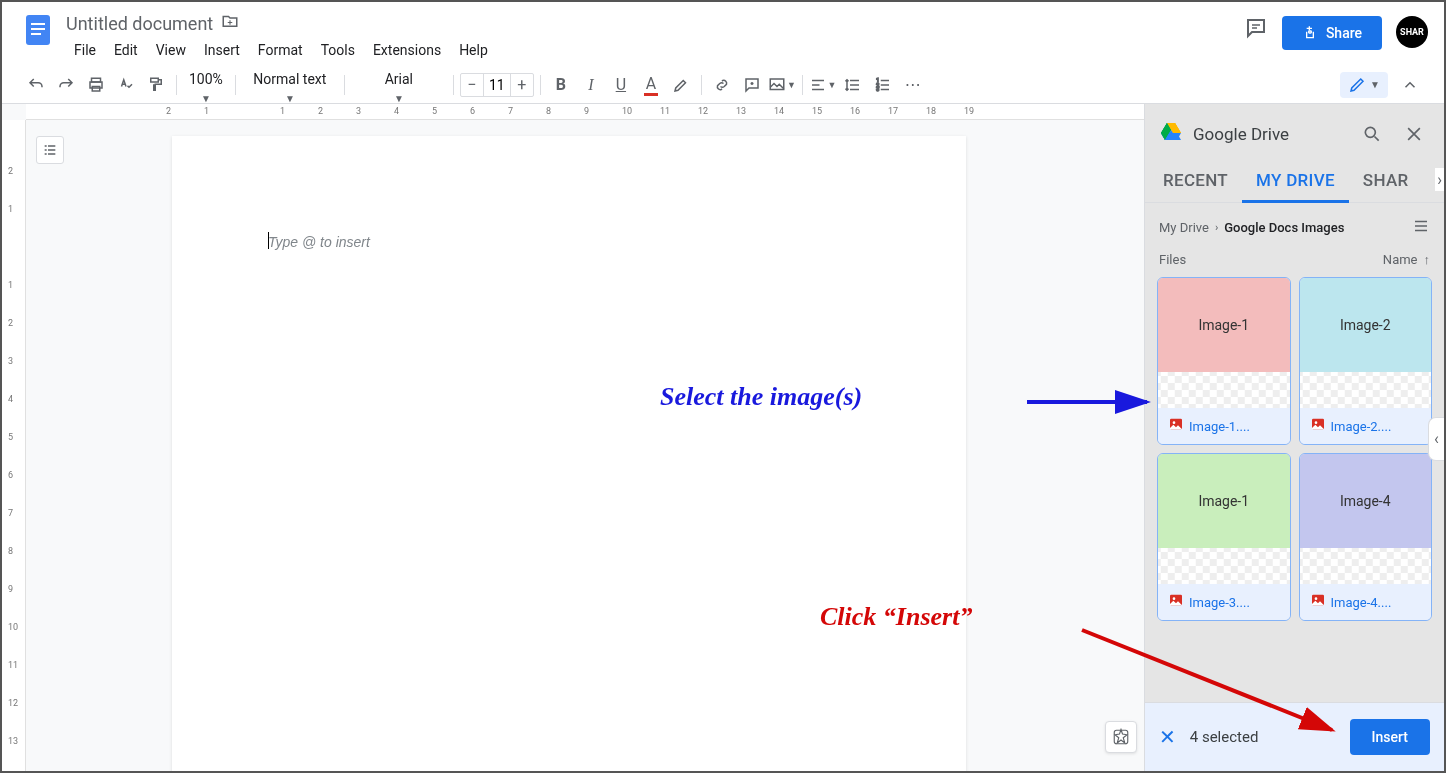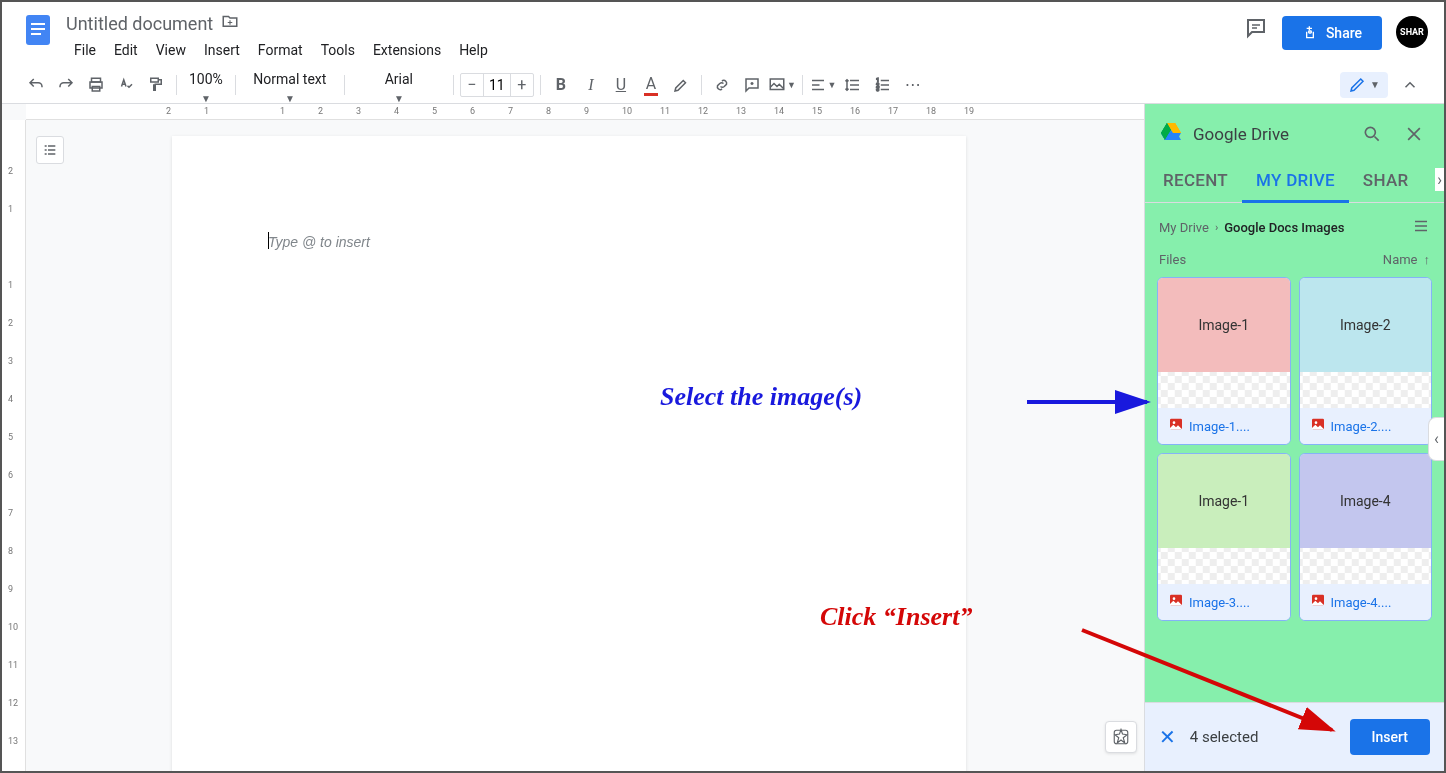--- a/index.html
+++ b/index.html
@@ -33,21 +33,21 @@
 .doc-area { flex:1; background:#f8f9fa; position:relative; overflow:hidden; }
 .ruler-h { height:16px; background:#fff; border-bottom:1px solid #e0e0e0; position:relative; font-size:9px; color:#777; margin-left:24px; }
 .ruler-h .tick { position:absolute; top:2px; }
 .ruler-v { position:absolute; left:0; top:16px; width:24px; background:#fff; border-right:1px solid #e0e0e0; height:100%; font-size:9px; color:#777; }
 .ruler-v .tick { position:absolute; left:6px; }
 .page-wrap { padding:16px 0 0 40px; position:relative; }
 .page { width:794px; min-height:1000px; background:#fff; margin-left:130px; box-shadow:0 1px 3px rgba(60,64,67,.15); position:relative; padding:96px 96px; }
 .placeholder { color:#80868b; font-style:italic; font-size:14px; font-family:Arial; }
 .cursor-line { position:absolute; left:96px; top:96px; width:1px; height:17px; background:#000; }
 .outline-btn { position:absolute; left:34px; top:32px; width:28px; height:28px; border:1px solid #dadce0; border-radius:3px; display:flex; align-items:center; justify-content:center; color:#5f6368; background:#fff; cursor:pointer; }
-.side-panel { width:300px; border-left:1px solid #dadce0; background:#86efac; display:flex; flex-direction:column; position:relative; }
+.side-panel { width:300px; border-left:1px solid #dadce0; background:#e5e5e5; display:flex; flex-direction:column; position:relative; }
 .sp-header { display:flex; align-items:center; padding:14px 14px 10px 14px; gap:10px; }
 .drive-icon svg { width:24px; height:24px; }
 .sp-title { font-size:17px; color:#3c4043; flex:1; font-weight:400; }
 .sp-icon-btn { width:32px; height:32px; display:flex; align-items:center; justify-content:center; color:#5f6368; cursor:pointer; border-radius:50%; }
 .sp-tabs { display:flex; border-bottom:1px solid #dadce0; padding:0 4px; position:relative; }
 .sp-tab { padding:10px 14px; font-size:17px; font-weight:500; color:#5f6368; cursor:pointer; letter-spacing:.3px; white-space:nowrap; }
 .sp-tab.active { color:#1a73e8; border-bottom:3px solid #1a73e8; margin-bottom:-1px; }
 .tab-scroll { position:absolute; right:0; top:8px; color:#5f6368; cursor:pointer; background:#fff; padding:2px; }
 .breadcrumb { display:flex; align-items:center; padding:14px 14px 8px 14px; font-size:13px; gap:6px; }
 .breadcrumb .bc-item { color:#5f6368; cursor:pointer; }

